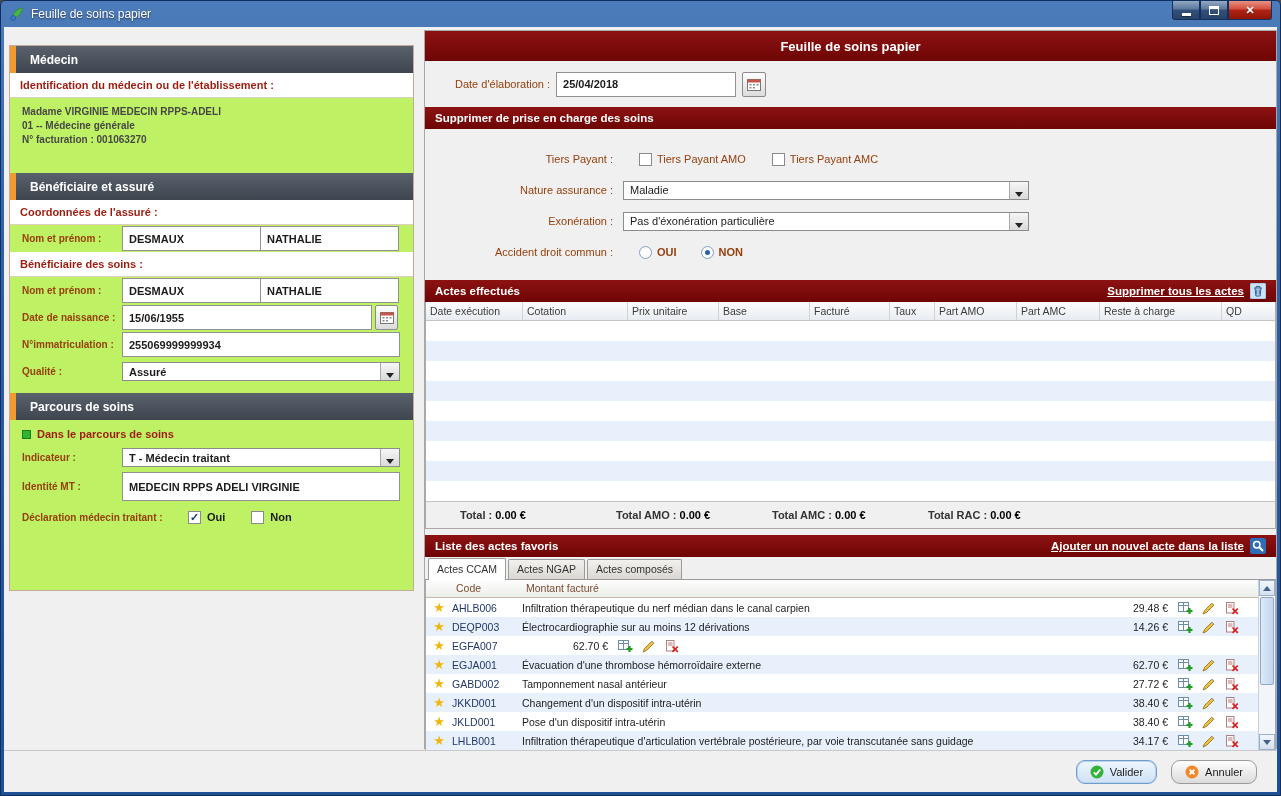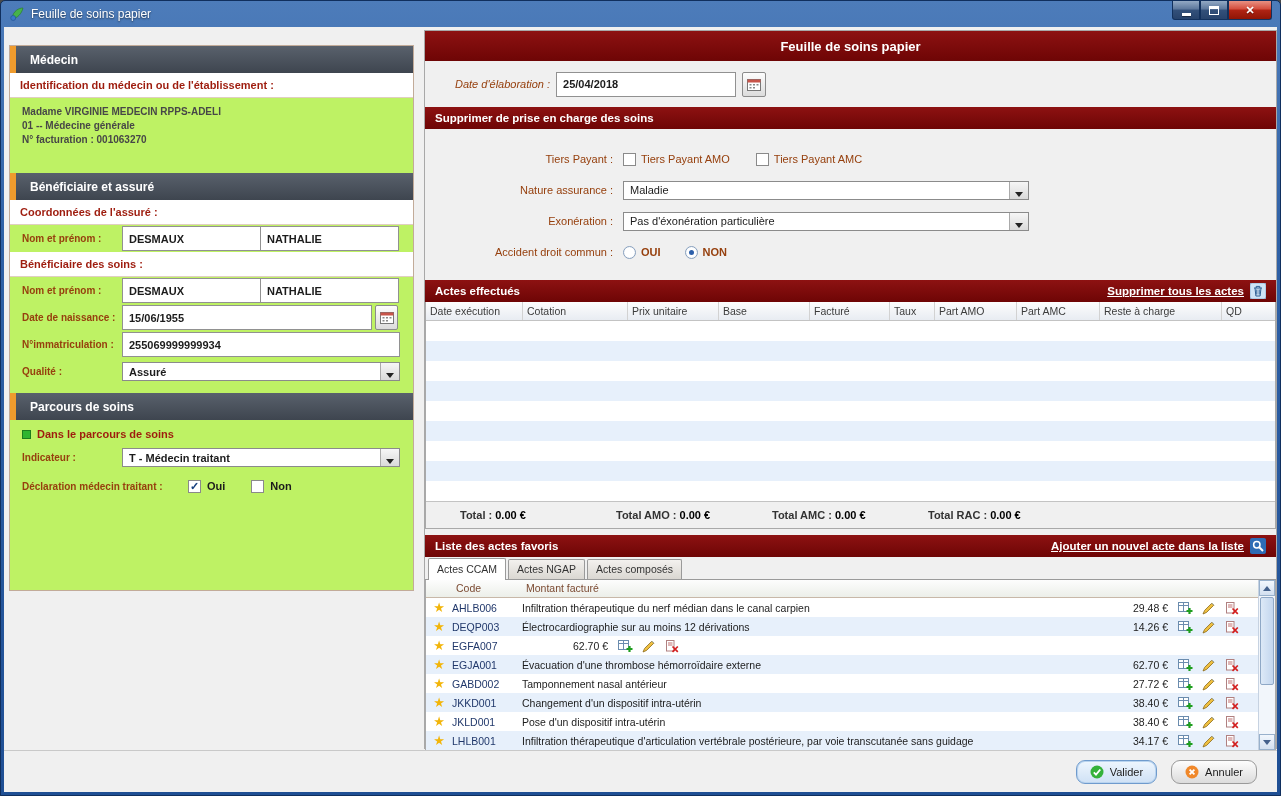--- a/index.html
+++ b/index.html
@@ -56,30 +56,30 @@
   
   .right-panel { position:absolute; left:420px; top:3px; width:853px; height:719px; background:#f0f0f0; border:1px solid #a8a8a8; }
   .maroon-bar { background:linear-gradient(180deg,#8d1212,#6e0505); color:#fff; font-weight:bold; display:flex; align-items:center; padding:0 10px; }
   .maroon-bar.main { height:30px; justify-content:center; font-size:13px; }
   .maroon-bar.sub { height:22px; font-size:11.5px; }
   .bar-spacer { flex:1; }
   .bar-link { color:#fff; font-weight:bold; text-decoration:underline; font-size:11.5px; cursor:pointer; }
   .bar-ic { margin-left:6px; display:inline-flex; cursor:pointer; }
 
   .date-row { height:46px; display:flex; align-items:center; padding-left:30px; }
-  .rlabel { color:#96400e; font-size:11px;font-style:italic; }
+  .rlabel { color:#96400e; font-size:11px; }
   .date-input { width:180px; margin-left:6px; }
   .cal-btn-r { width:24px; height:25px; margin-left:6px; border:1px solid #8b8b8b; border-radius:2px;
     background:linear-gradient(180deg,#fdfdfd,#dcdcdc); display:flex; align-items:center; justify-content:center; cursor:pointer; }
 
   .cond-form { padding:12px 0 10px 0; }
   .crow { display:flex; align-items:center; min-height:26px; margin:5px 0; }
   .clabel { width:188px; text-align:right; color:#96400e; margin-right:10px; flex:none; }
   .cond-drop { width:406px; font-weight:normal; }
-  .cbgroup { display:flex; align-items:center; }
+  .cbgroup { display:flex; align-items:center;margin-left:16px; }
   .cbgroup .cb-lab { color:#96400e; font-weight:normal; margin:0 26px 0 5px; }
   .radio { width:13px; height:13px; border:1px solid #88a0be; border-radius:50%; background:radial-gradient(#fff 55%,#dfe8f2); position:relative; cursor:pointer; flex:none; }
   .radio.selected::after { content:''; position:absolute; left:3px; top:3px; width:5px; height:5px; border-radius:50%; background:#2c5faa; }
   .radio-lab { color:#96400e; font-weight:bold; margin:0 24px 0 5px; }
 
   
   .actes-table { border:1px solid #a9a9a9; border-top:none; background:#fff; }
   .actes-head { display:flex; height:19px; background:linear-gradient(180deg,#fdfdfd,#e8ecf2); border-bottom:1px solid #c3c3c3; }
   .actes-head .col { padding:3px 4px 0 4px; border-right:1px solid #d2d2d2; color:#3c3c3c; font-size:10.5px; overflow:hidden; white-space:nowrap; }
   .c0{width:97px}.c1{width:105px}.c2{width:91px}.c3{width:91px}.c4{width:80px}.c5{width:45px}.c6{width:82px}.c7{width:83px}.c8{width:122px}.c9{flex:1}
@@ -227,20 +227,26 @@
         <span>Dans le parcours de soins</span>
       </div>
       <div class="lrow">
         <span class="llabel">Indicateur :</span>
         <span class="lfields">
           <span class="dropdown">
               <span>T - Médecin traitant</span>
             </span>
         </span>
       </div>
+      <div class="lrow" style="min-height:31px">
+        <span class="llabel">Identité MT :</span>
+        <span class="lfields">
+          <input class="text-input wide-field" style="height: 29px;" value="MEDECIN RPPS ADELI VIRGINIE">
+        </span>
+      </div>
       <div class="lrow" style="min-height:30px">
         <span class="llabel" style="width:178px">Déclaration médecin traitant :</span>
         <span class="lfields" style="gap:2px">
           <span class="checkbox">✓</span>
           <span class="cb-label">Oui</span>
           <span style="width:22px"></span>
           <span class="checkbox"></span>
           <span class="cb-label">Non</span>
         </span>
       </div>

